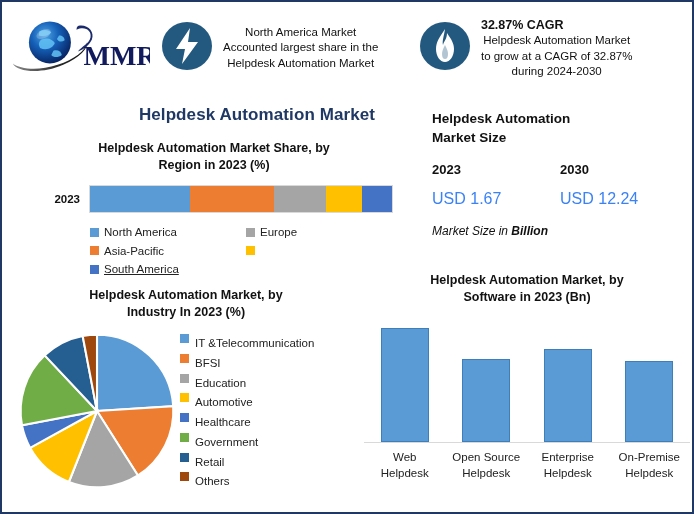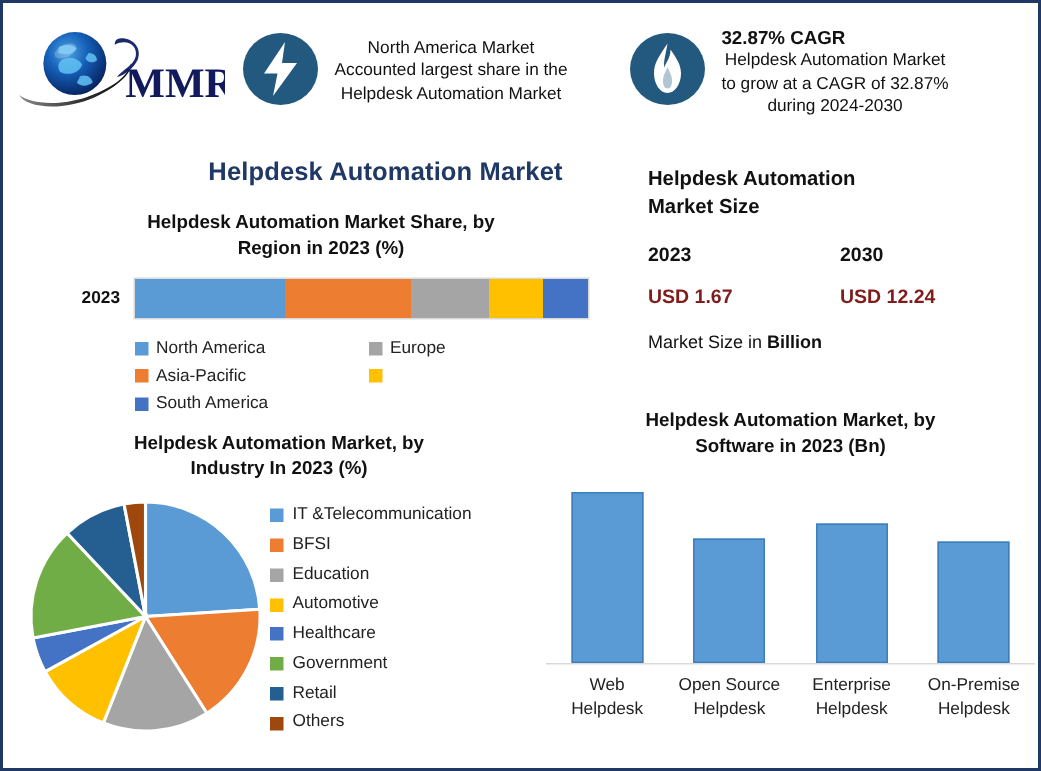--- a/index.html
+++ b/index.html
@@ -69,42 +69,42 @@
   .legend{
     margin-top:10px;margin-left:66px;
     width:312px;
     display:flex;flex-wrap:wrap;
   }
   .legend .li{
     display:flex;align-items:center;gap:5px;
     width:50%;
     font-size:11.5px;color:#222;line-height:1.62;
   }
-  .legend .li.full{width:100%;}
+  .legend .li.full{width:100%;text-decoration:underline;}
   .sw{width:9px;height:9px;flex:0 0 9px;display:inline-block;}
 
   
   .size-panel{
     position:absolute;left:430px;top:108px;width:256px;text-align:left;
   }
   .size-title{font-size:13.5px;font-weight:bold;color:#111;line-height:1.4;}
   .size-years{display:flex;justify-content:space-around;margin-top:14px;}
   .size-years div{font-size:13px;font-weight:bold;color:#111;width:50%;}
   .size-vals{display:flex;justify-content:space-around;margin-top:13px;}
-  .size-vals div{font-size:13px;font-weight:bold;color:#7f1d1d;width:50%;}
-  .size-note{margin-top:16px;font-size:12px;color:#111;}
+  .size-vals div{font-size:16px;font-weight:normal;color:#3b82f6;width:50%;}
+  .size-note{margin-top:16px;font-size:12px;color:#111;font-style:italic;}
   .size-note b{font-weight:bold;}
 
   
   .pie-panel{position:absolute;left:8px;top:285px;width:352px;}
   .pie-body{display:flex;align-items:flex-start;margin-top:6px;}
   .pie-holder{width:166px;height:170px;flex:0 0 166px;padding-left:4px;}
   .pie-legend{flex:1 1 auto;padding-top:8px;}
   .pie-legend .li{
-    display:flex;align-items:center;gap:6px;
+    display:flex;align-items:flex-start;gap:6px;
     font-size:11.5px;color:#222;line-height:1.72;
   }
 
   
   .bar-panel{position:absolute;left:362px;top:270px;width:326px;}
   .bar-area{
     position:relative;height:125px;margin-top:12px;
     display:flex;align-items:flex-end;justify-content:space-around;
     border-bottom:1px solid #d9d9d9;
   }

